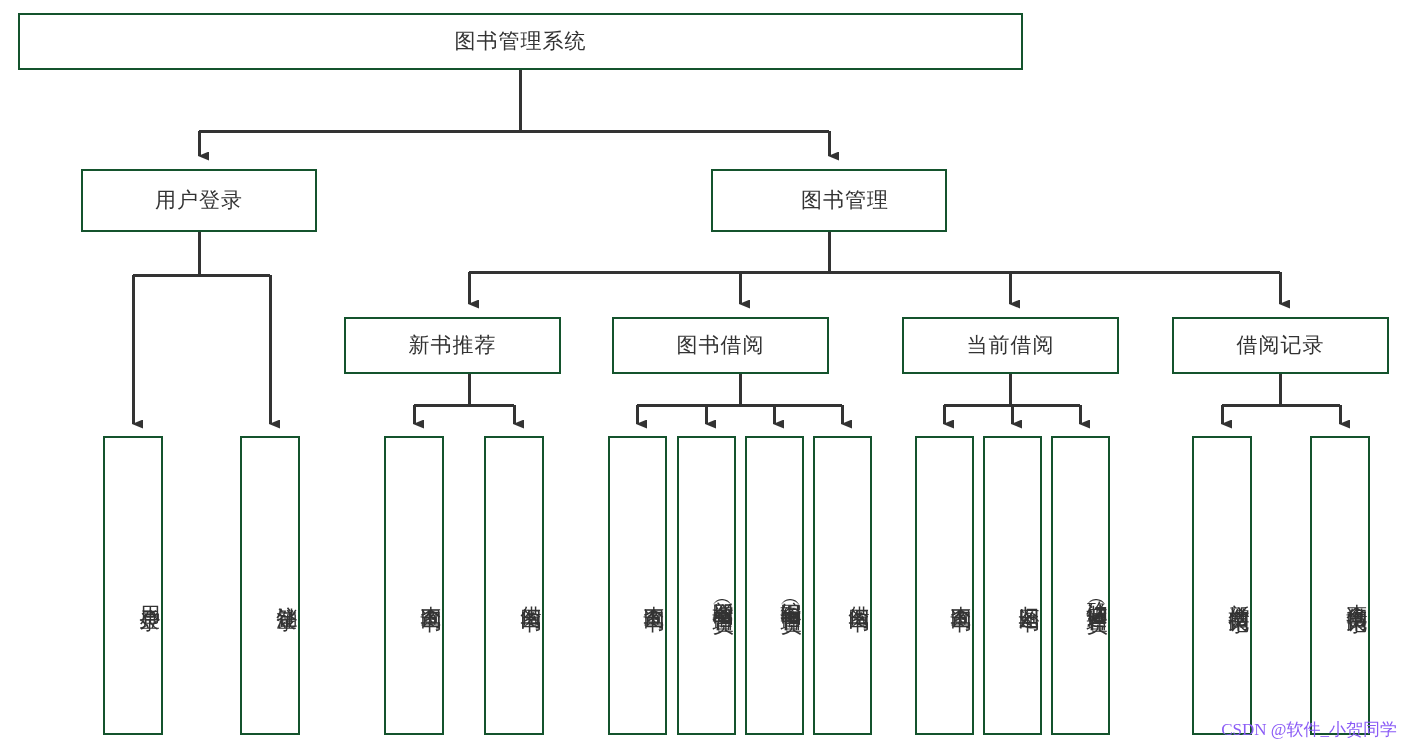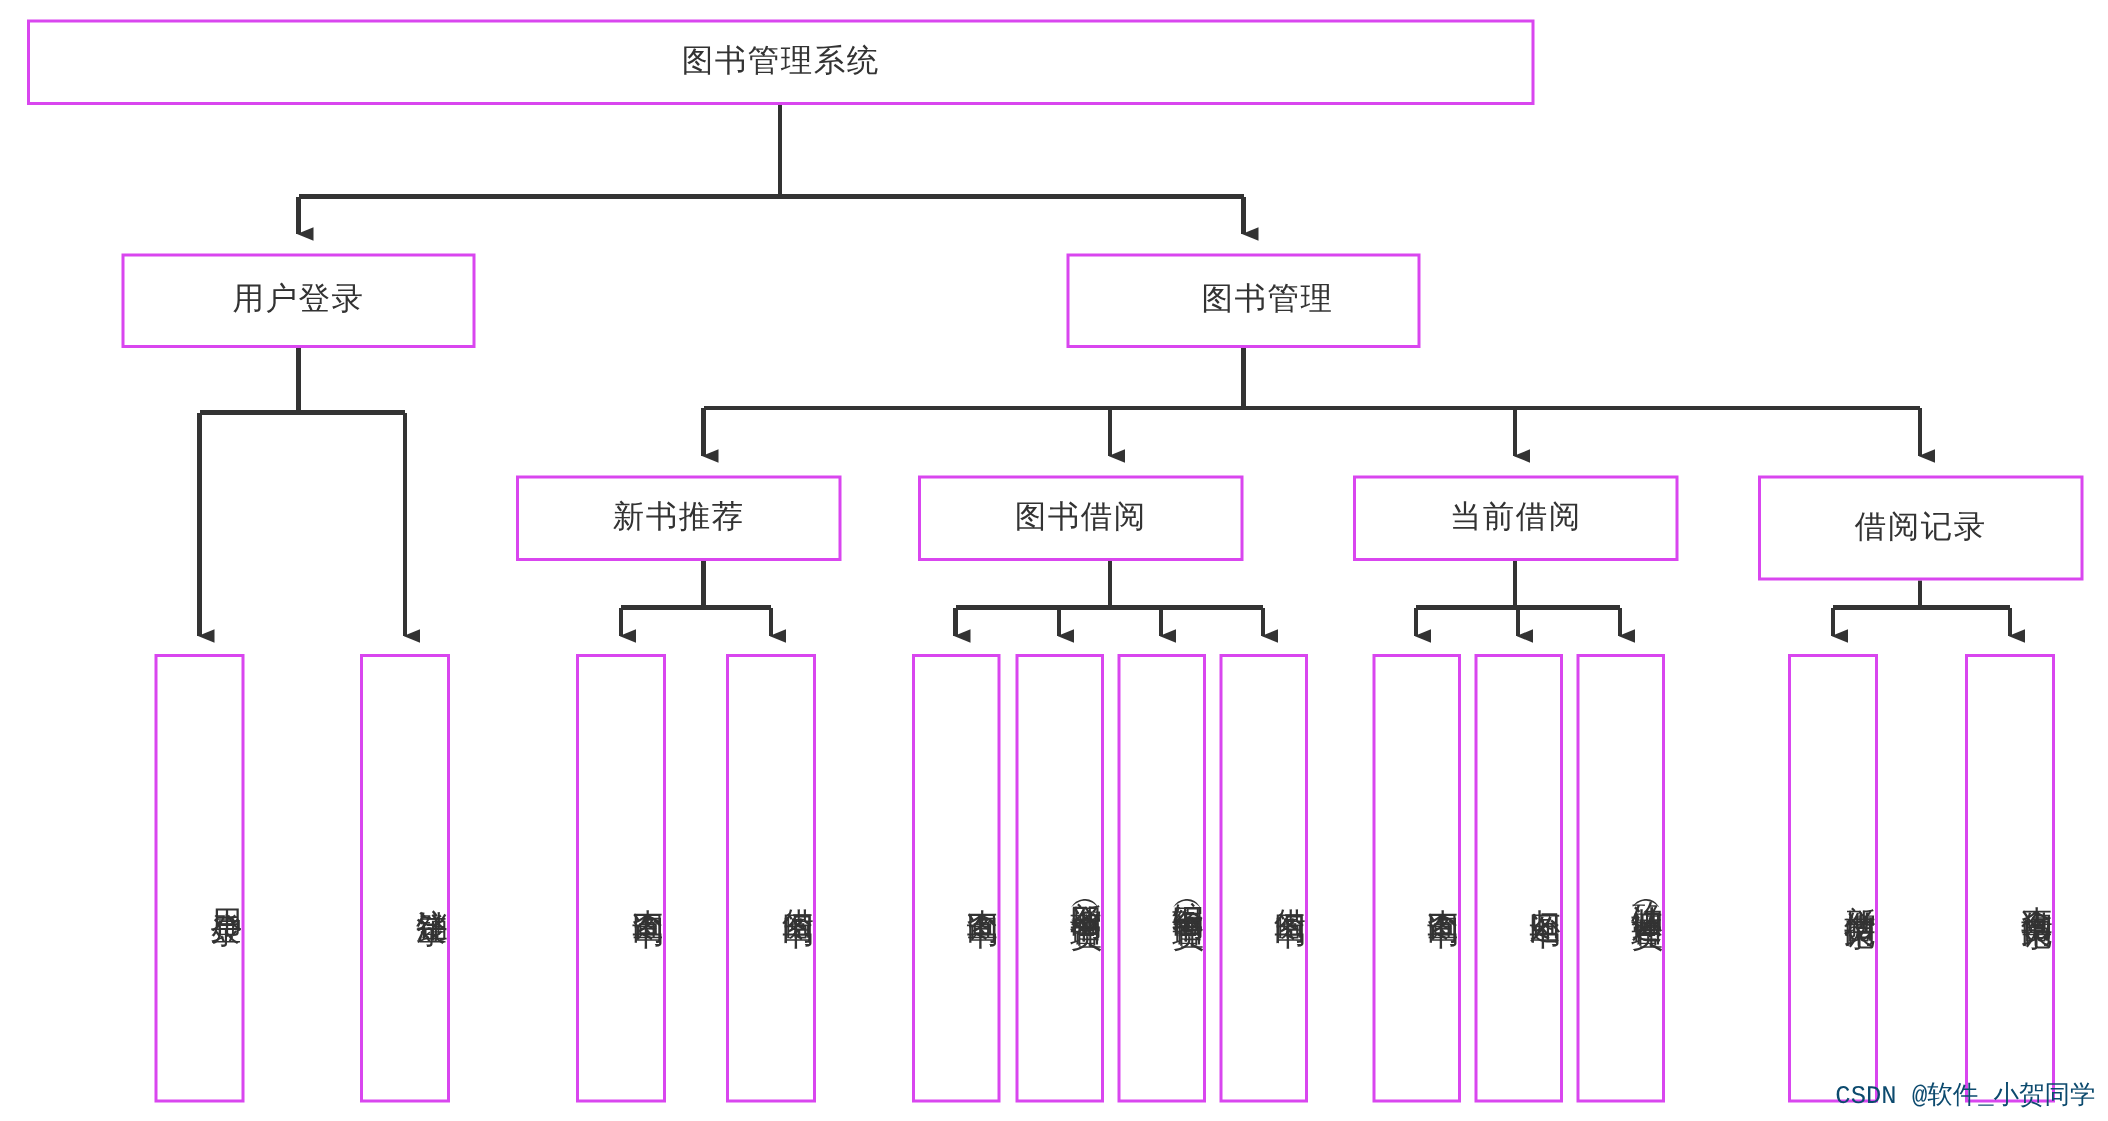--- a/index.html
+++ b/index.html
@@ -24,21 +24,21 @@
     top: 0;
     left: 0;
     width: 1405px;
     height: 747px;
     pointer-events: none;
   }
   .node {
     position: absolute;
     box-sizing: border-box;
     background: #ffffff;
-    border: 2px solid #d946ef;
+    border: 2px solid #14532d;
     display: flex;
     align-items: center;
     justify-content: center;
     color: #333333;
     z-index: 2;
   }
   .node.horiz {
     writing-mode: horizontal-tb;
     font-size: 21px;
     letter-spacing: 1px;
@@ -55,24 +55,24 @@
   .node .label {
     line-height: 1.08;
     white-space: pre-line;
     text-align: center;
   }
   .watermark {
     position: absolute;
     right: 8px;
     bottom: 6px;
     font-size: 17px;
-    color: #0c4a6e;
+    color: #8b5cf6;
     z-index: 5;
     white-space: nowrap;
-    font-family: Liberation Mono, monospace;
+    font-family: Liberation Serif, serif;
   }
 </style>
 </head>
 <body>
 
 <div id="diagram-root">
 
   <svg class="connectors" viewBox="0 0 1405 747">
     <defs>
       <marker id="arrowhead" markerWidth="9" markerHeight="11" refX="4.5" refY="10" orient="auto" markerUnits="userSpaceOnUse">
@@ -136,21 +136,21 @@
 
   <div class="node horiz" style="left: 344px; top: 317px; width: 217px; height: 57px;">
     <span class="label">新书推荐</span>
   </div>
   <div class="node horiz" style="left: 612px; top: 317px; width: 217px; height: 57px;">
     <span class="label">图书借阅</span>
   </div>
   <div class="node horiz" style="left: 902px; top: 317px; width: 217px; height: 57px;">
     <span class="label">当前借阅</span>
   </div>
-  <div class="node horiz" style="left: 1172px; top: 317px; width: 217px; height: 70px;">
+  <div class="node horiz" style="left: 1172px; top: 317px; width: 217px; height: 57px;">
     <span class="label">借阅记录</span>
   </div>
 
   <div class="node vert" style="left: 103px; top: 436px; width: 60px; height: 299px;">
     <span class="label">用户登录</span>
   </div>
   <div class="node vert" style="left: 240px; top: 436px; width: 60px; height: 299px;">
     <span class="label">注销登录</span>
   </div>
   <div class="node vert" style="left: 384px; top: 436px; width: 60px; height: 299px;">

